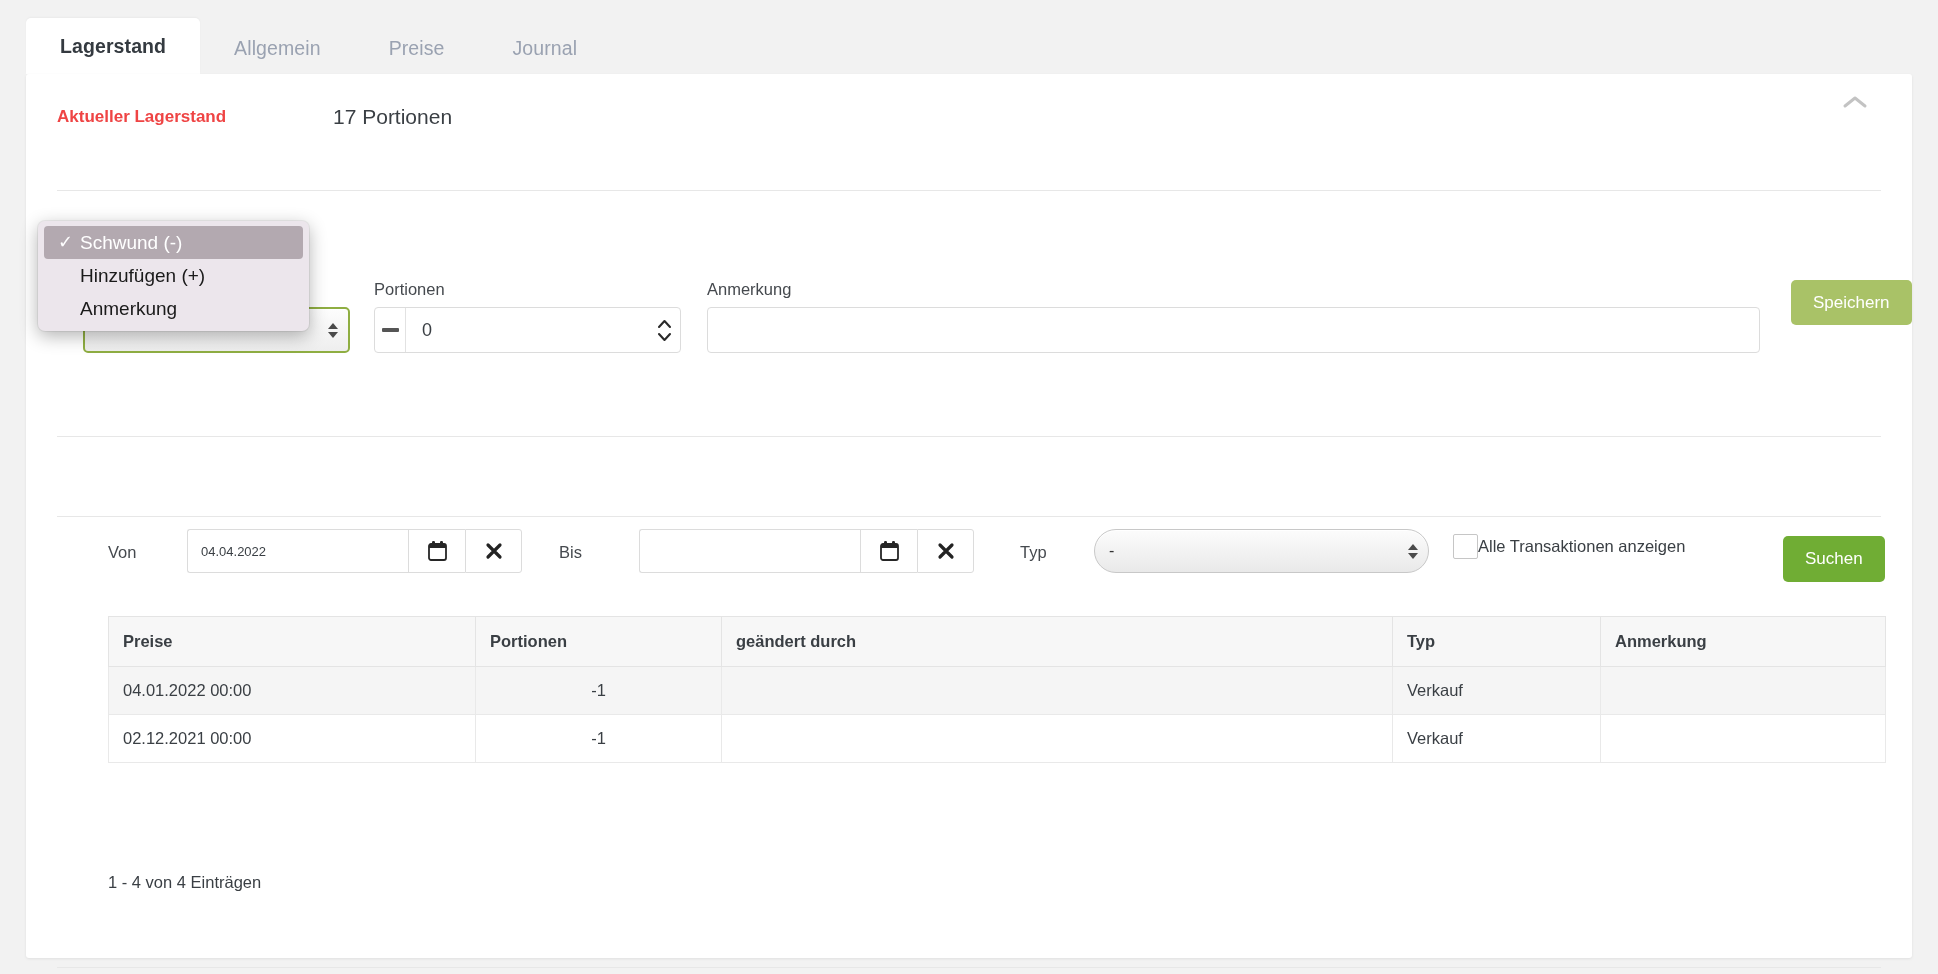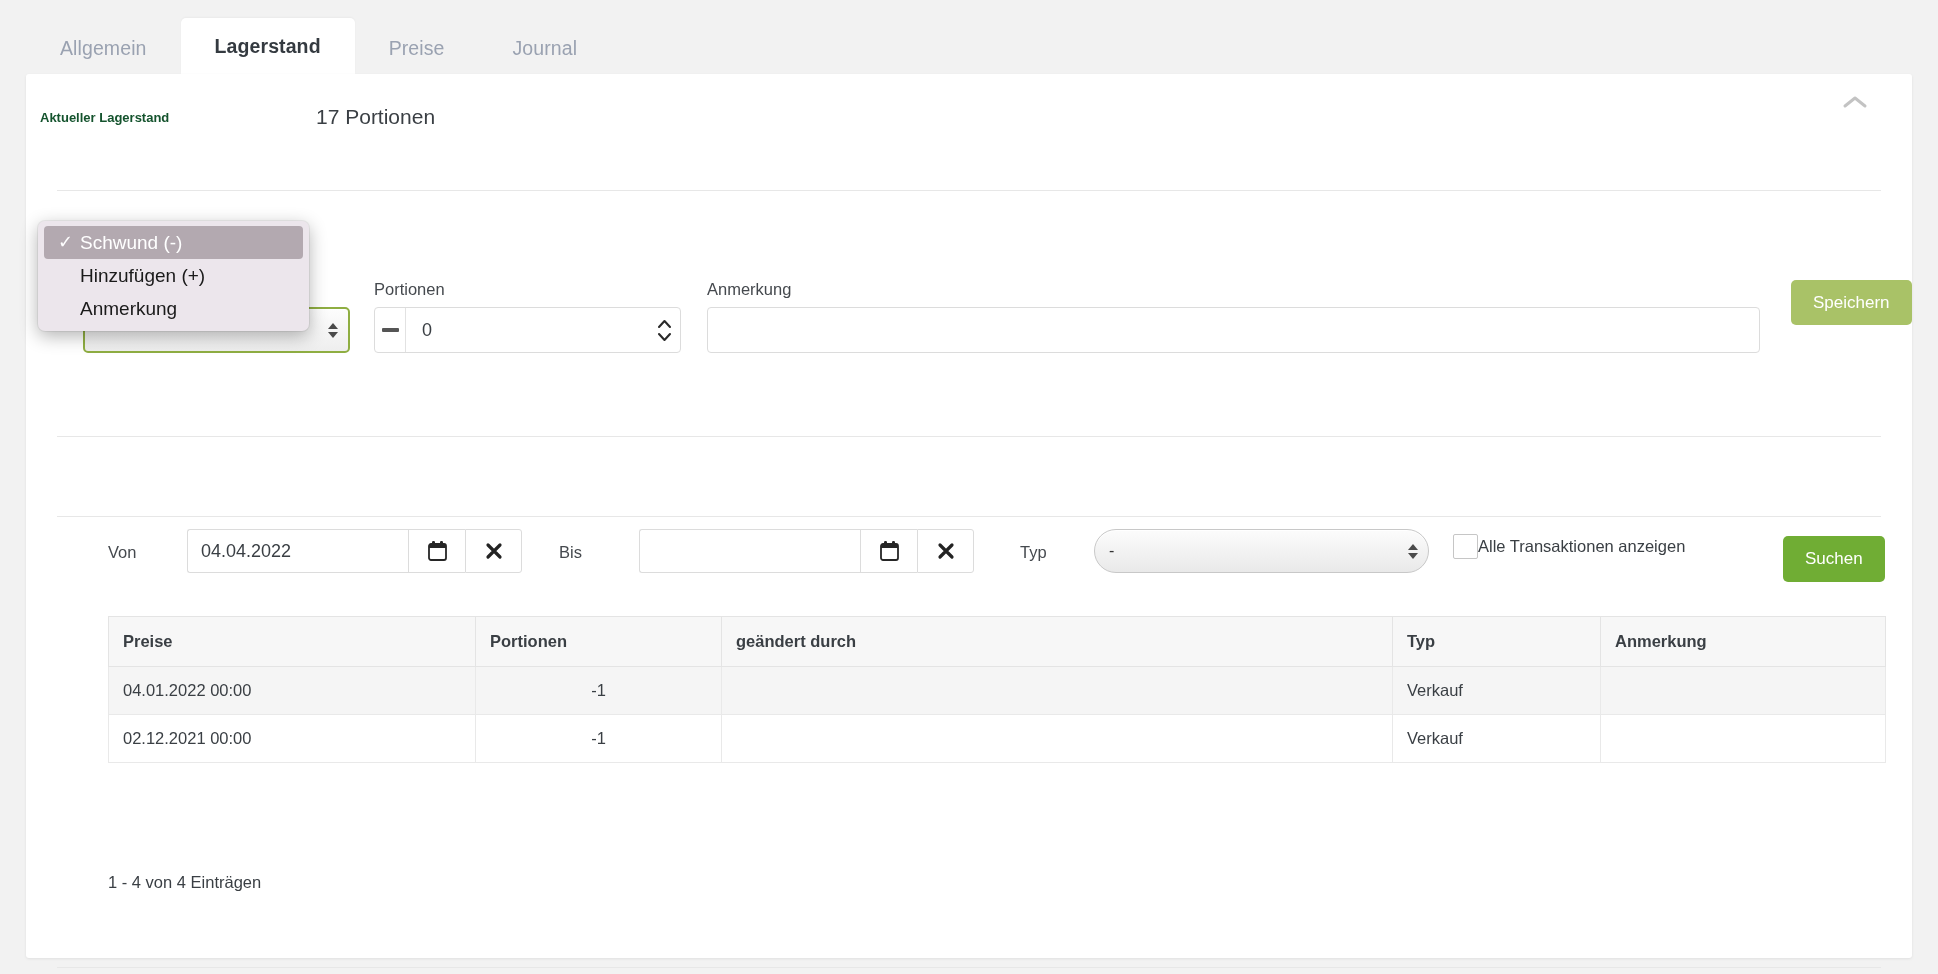--- a/index.html
+++ b/index.html
@@ -49,25 +49,25 @@
     box-shadow: 0 1px 3px rgba(0,0,0,0.08);
   }
 
   
   .stock-row {
     position: absolute; left: 0; top: 0; width: 100%;
     height: 86px;
     display: flex; align-items: center;
   }
   .stock-label {
-    margin-left: 14px;
+    margin-left: 31px;
     width: 276px;
-    font-size: 13px;
+    font-size: 17px;
     font-weight: bold;
-    color: #14532d;
+    color: #ef4444;
   }
   .stock-value {
     font-size: 21px;
     color: #3a3f44;
   }
 
   .hr {
     position: absolute;
     left: 31px; right: 31px;
     height: 1px;
@@ -250,21 +250,21 @@
   }
   .date-group.von { left: 161px; }
   .date-group.bis { left: 613px; }
   .date-input {
     width: 221px; height: 44px;
     border: 1px solid #dcdcdc;
     border-right: 0;
     border-radius: 3px 0 0 3px;
     outline: none;
     padding: 0 13px;
-    font-size: 18px;
+    font-size: 13px;
     color: #3a3f44;
     background: #fff;
     font-family: "Liberation Sans", sans-serif;
   }
   .icon-btn {
     width: 57px; height: 44px;
     border: 1px solid #dcdcdc;
     border-right: 0;
     background: #fff;
     display: flex; align-items: center; justify-content: center;
@@ -337,22 +337,22 @@
     font-size: 16.5px;
     color: #3a3f44;
   }
 </style>
 </head>
 <body>
 
 <div class="page">
 
   <div class="tabbar">
+    <div class="tab active">Lagerstand</div>
     <div class="tab">Allgemein</div>
-    <div class="tab active">Lagerstand</div>
     <div class="tab">Preise</div>
     <div class="tab">Journal</div>
   </div>
 
   <div class="card">
 
     <div class="stock-row">
       <div class="stock-label">Aktueller Lagerstand</div>
       <div class="stock-value">17 Portionen</div>
     </div>

